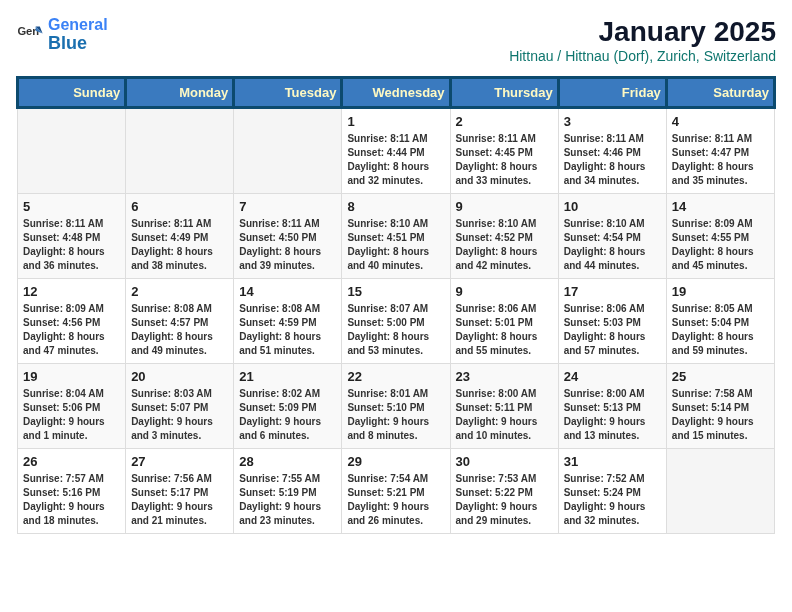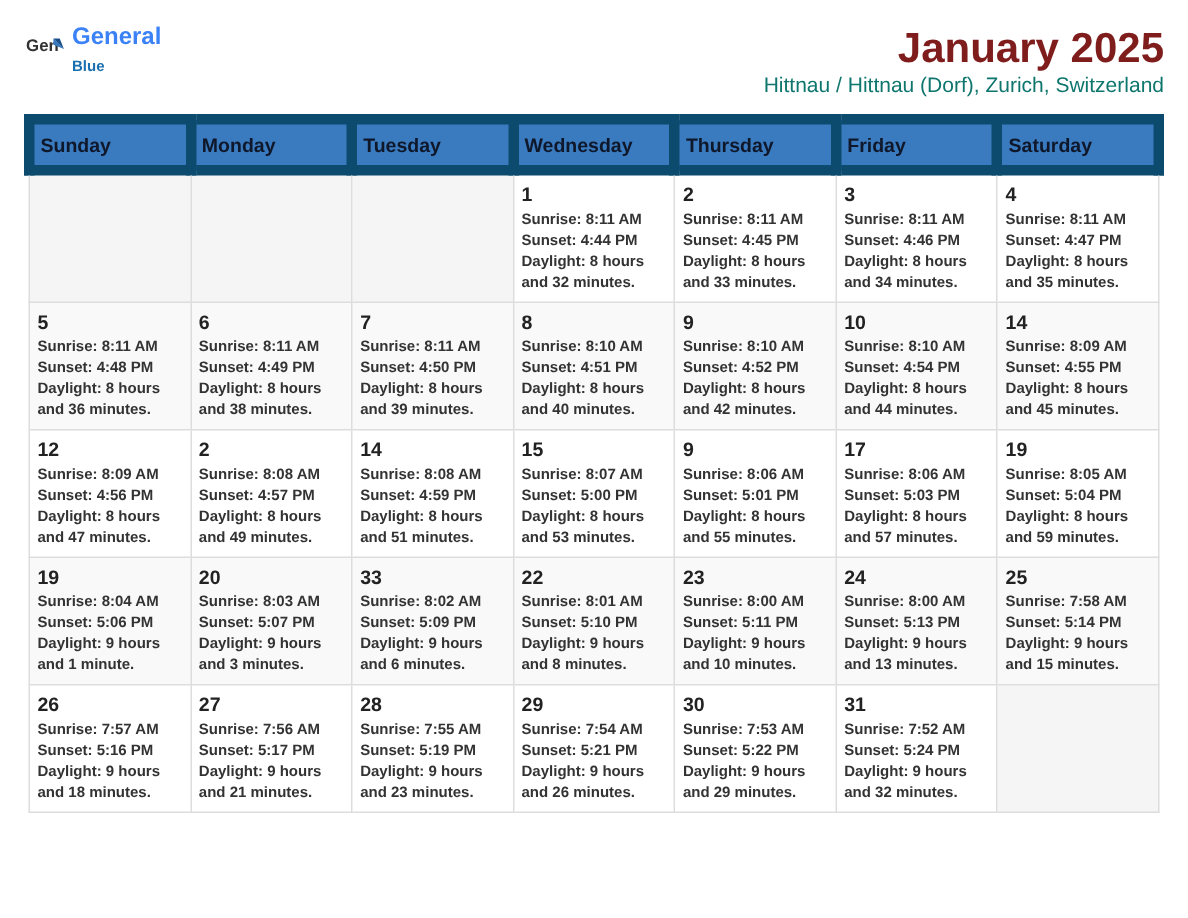--- a/index.html
+++ b/index.html
@@ -24,40 +24,40 @@
     .logo-icon {
       width: 28px;
       height: 28px;
     }
     .title-block {
       text-align: right;
     }
     .title-block h1 {
       font-size: 28px;
       font-weight: bold;
-      color: #7f1d1d;
+      color: #0f172a;
     }
     .title-block h2 {
       font-size: 14px;
       font-weight: normal;
       color: #0f766e;
     }
     .calendar {
       width: 100%;
       border-collapse: collapse;
       border: 1px solid #ccc;
     }
     .calendar th {
       background-color: #3a7abf;
-      color: #0f172a;
+      color: #fef9c3;
       font-size: 13px;
       font-weight: bold;
       padding: 6px 4px;
-      text-align: left;
-      border: 7px solid #0c4a6e;
+      text-align: right;
+      border: 3px solid #0c4a6e;
     }
     .calendar td {
       vertical-align: top;
       padding: 5px 5px;
       border: 1px solid #ddd;
       font-size: 10.5px;
       color: #333;
       width: calc(100% / 7);
       min-height: 80px;
       background: #fff;
@@ -89,21 +89,21 @@
     <svg class="logo-icon" viewBox="0 0 40 40">
       <text x="2" y="20" font-size="16" font-weight="bold" fill="#333">Gen</text>
       <path d="M28 8 L38 18 L28 14 Z" fill="#3a7abf"></path>
       <path d="M28 8 L38 18 L34 8 Z" fill="#1a4f8a"></path>
     </svg>
     <div>
       <div style="line-height:1.1">
         <span style="font-size:16px;font-weight:bold;color:#3b82f6;">General</span>
       </div>
       <div style="line-height:1.1">
-        <span style="font-size:10px;font-weight:bold;color:#1a6faf;">Blue</span>
+        <span style="font-size:18px;font-weight:bold;color:#1a6faf;">Blue</span>
       </div>
     </div>
   </div>
   <div class="title-block">
     <h1>January 2025</h1>
     <h2>Hittnau / Hittnau (Dorf), Zurich, Switzerland</h2>
   </div>
 </div>
 
 <table class="calendar">
@@ -203,21 +203,21 @@
       <tr>
         <td>
           <div class="day-number">19</div>
           <div class="day-info">Sunrise: 8:04 AM<br>Sunset: 5:06 PM<br>Daylight: 9 hours and 1 minute.</div>
         </td>
         <td>
           <div class="day-number">20</div>
           <div class="day-info">Sunrise: 8:03 AM<br>Sunset: 5:07 PM<br>Daylight: 9 hours and 3 minutes.</div>
         </td>
         <td>
-          <div class="day-number">33</div>
+          <div class="day-number">21</div>
           <div class="day-info">Sunrise: 8:02 AM<br>Sunset: 5:09 PM<br>Daylight: 9 hours and 6 minutes.</div>
         </td>
         <td>
           <div class="day-number">22</div>
           <div class="day-info">Sunrise: 8:01 AM<br>Sunset: 5:10 PM<br>Daylight: 9 hours and 8 minutes.</div>
         </td>
         <td>
           <div class="day-number">23</div>
           <div class="day-info">Sunrise: 8:00 AM<br>Sunset: 5:11 PM<br>Daylight: 9 hours and 10 minutes.</div>
         </td>

